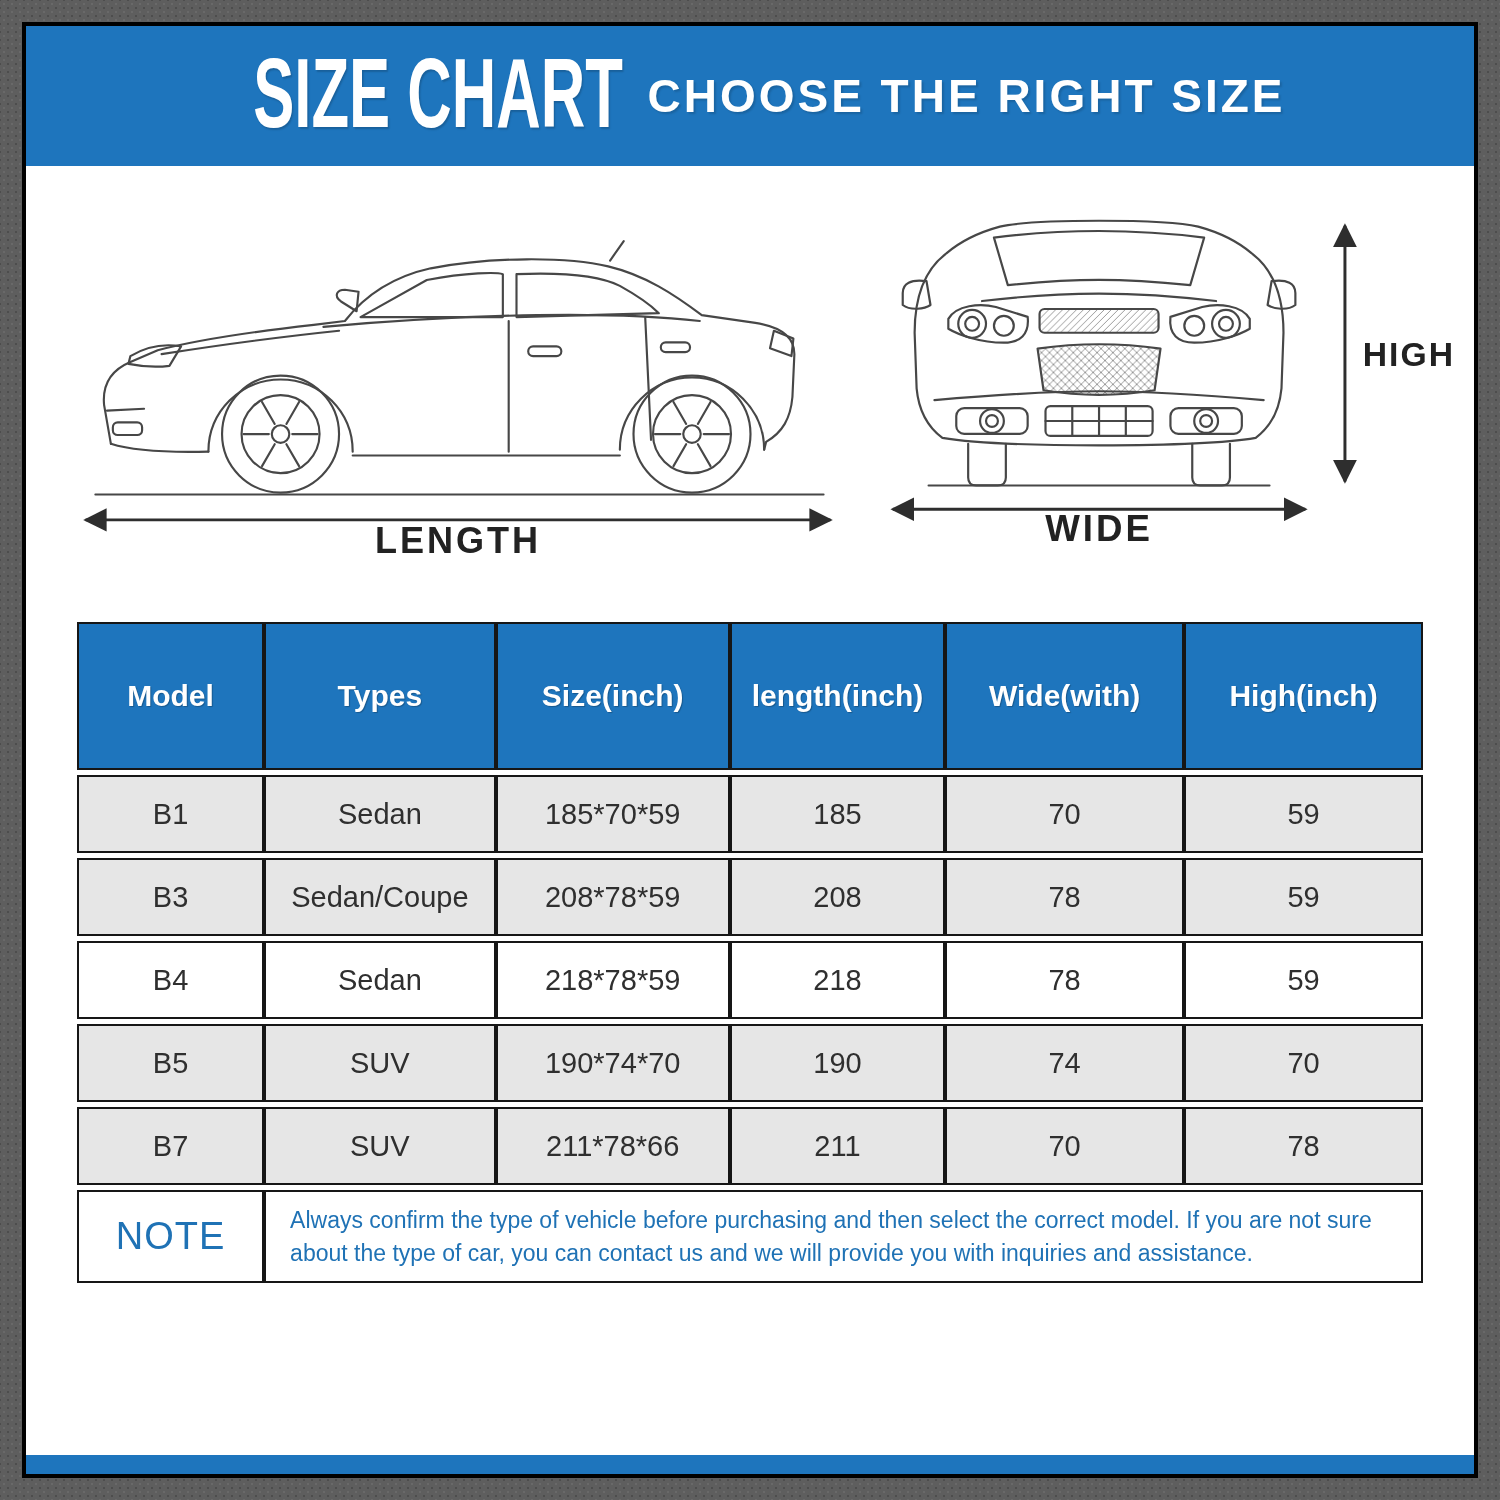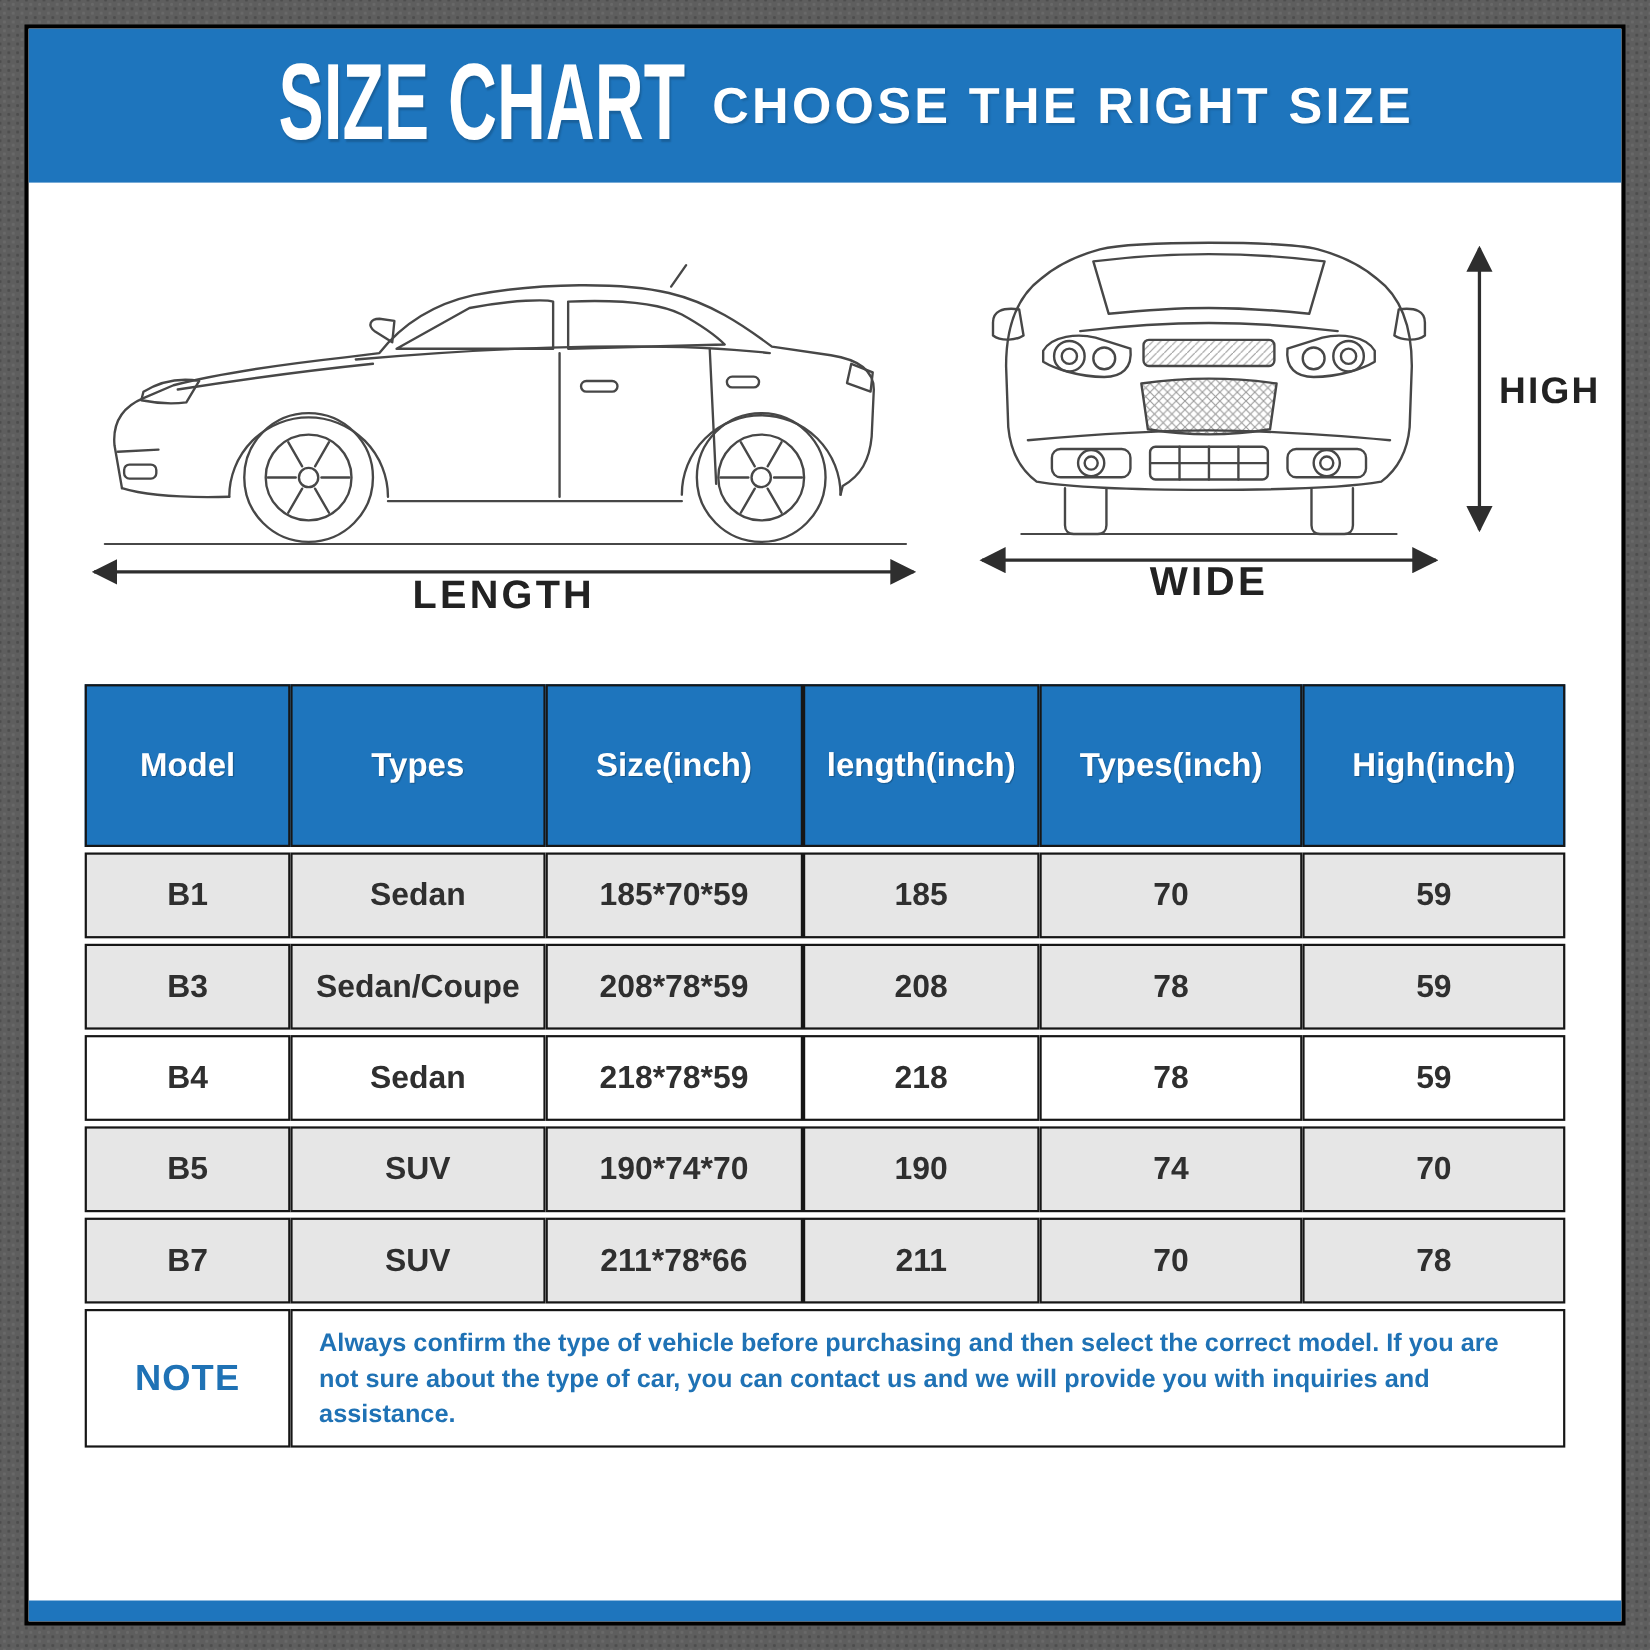--- a/index.html
+++ b/index.html
@@ -85,28 +85,28 @@
     background: #1e75bd;
     color: #ffffff;
     font-size: 30px;
     font-weight: bold;
     height: 148px;
     text-shadow: 1px 1px 1px rgba(0,0,0,0.25);
   }
   .size-table td {
     height: 78px;
     font-size: 29px;
-    font-weight: bold;
+    font-weight: normal;
     color: #2f2f2f;
     background: #ffffff;
   }
   .size-table tr.row-gray td { background: #e6e6e6; }
   .size-table td.note-label {
     color: #1f72b5;
-    font-size: 33px;
+    font-size: 38px;
     letter-spacing: 1px;
     background: #ffffff;
   }
   .size-table td.note-text {
     color: #1f72b5;
     font-size: 23px;
     line-height: 1.42;
     text-align: left;
     padding: 12px 24px;
     background: #ffffff;
@@ -268,21 +268,21 @@
       <col style="width:16.0%">
         <col style="width:17.75%">
         <col style="width:17.75%">
     </colgroup>
     <thead>
       <tr>
         <th>Model</th>
         <th>Types</th>
         <th>Size(inch)</th>
         <th>length(inch)</th>
-        <th>Types(inch)</th>
+        <th>Wide(with)</th>
         <th>High(inch)</th>
       </tr>
     </thead>
     <tbody>
         <tr class="row-gray">
           <td>B1</td>
           <td>Sedan</td>
           <td>185*70*59</td>
           <td>185</td>
           <td>70</td>

